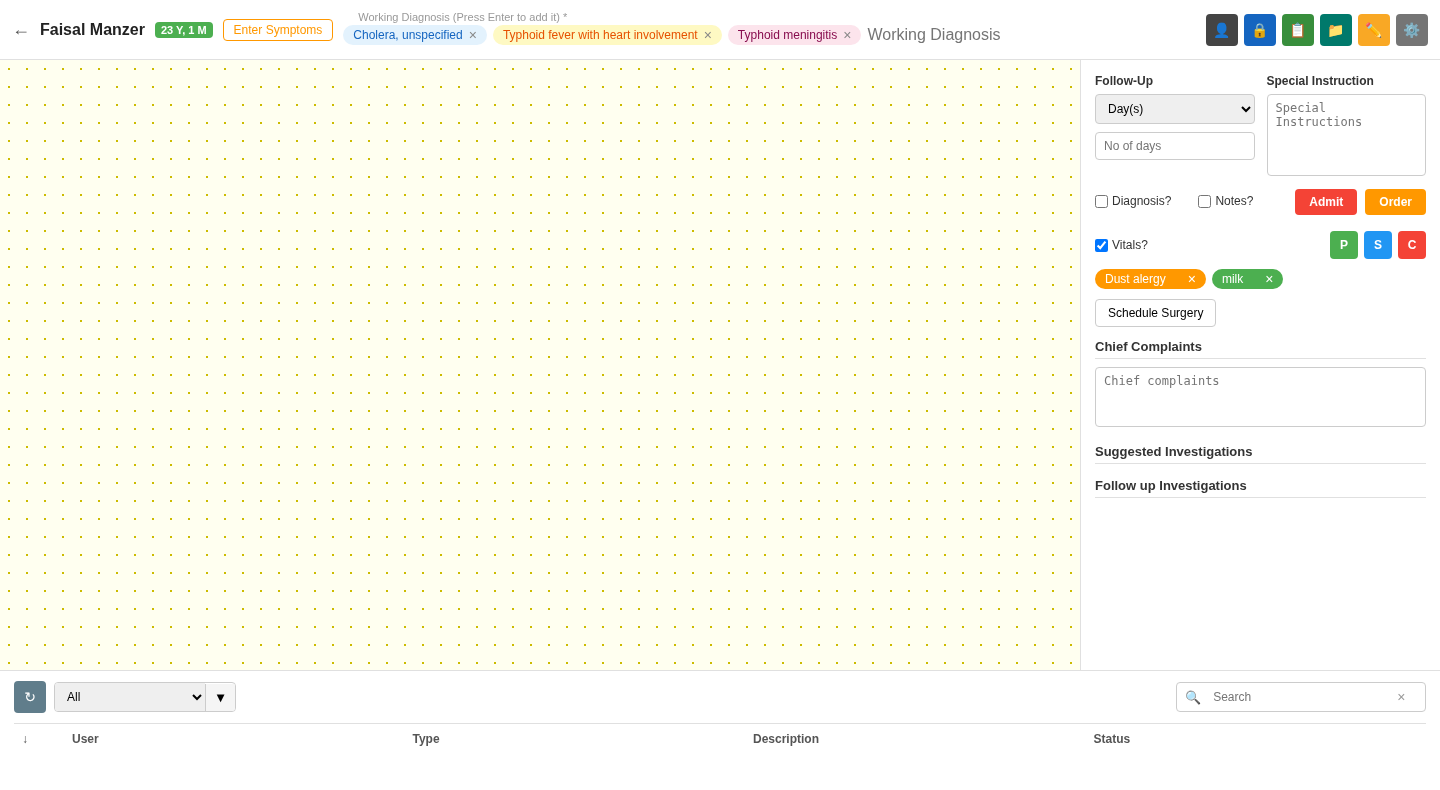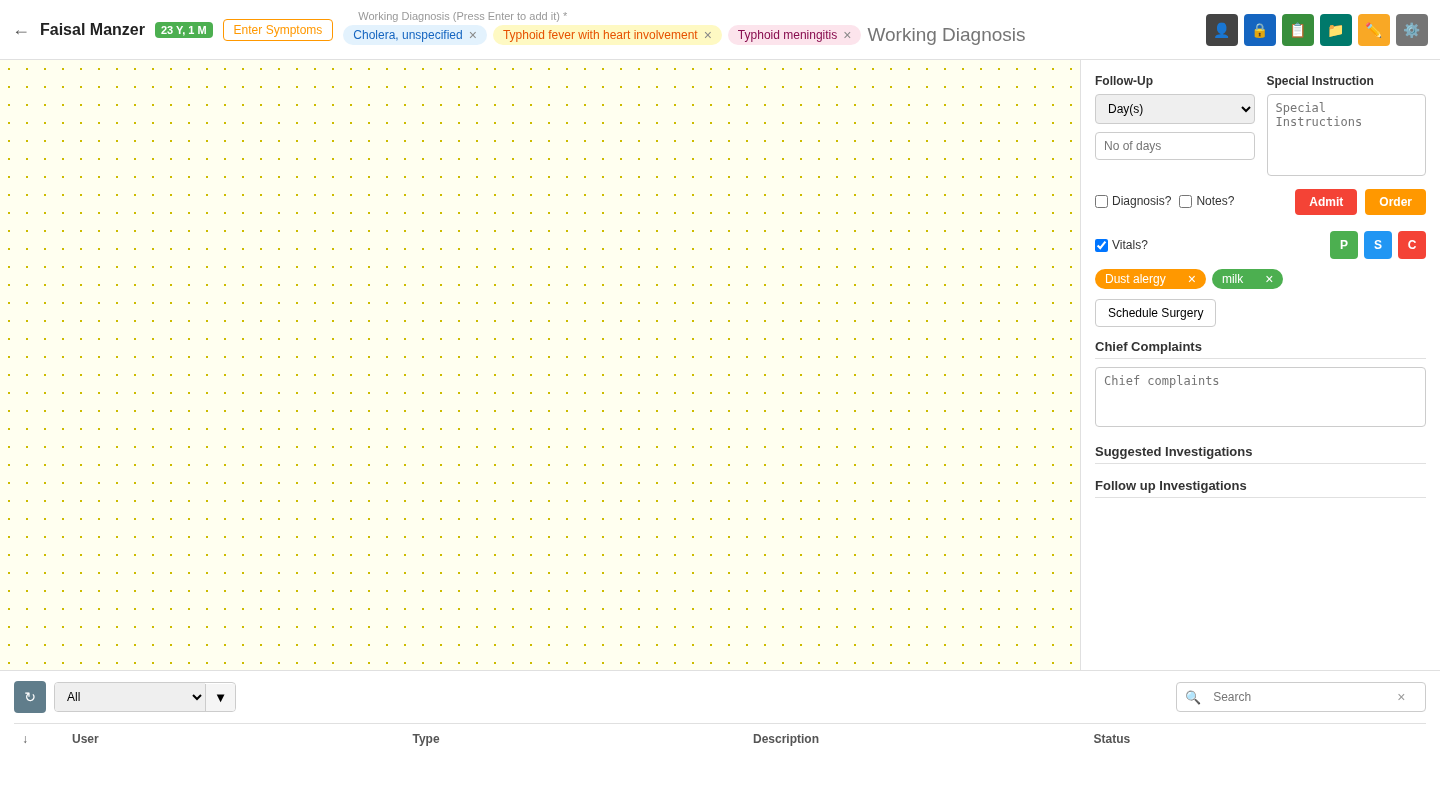--- a/index.html
+++ b/index.html
@@ -78,21 +78,21 @@
       color: #888;
       background: none;
       border: none;
       line-height: 1;
     }
     .working-diagnosis-input {
       border: none;
       outline: none;
       min-width: 120px;
       color: #bbb;
-      font-size: 19px;
+      font-size: 16px;
     }
     .top-icons {
       display: flex;
       gap: 6px;
     }
     .top-icon-btn {
       width: 32px;
       height: 32px;
       border-radius: 4px;
       border: none;
@@ -169,21 +169,21 @@
       border-radius: 4px;
       padding: 6px 8px;
       font-size: 12px;
       color: #bbb;
       resize: none;
     }
 
     .checkboxes-row {
       display: flex;
       align-items: flex-end;
-      gap: 8px;
+      gap: 27px;
       margin-bottom: 10px;
     }
     .checkbox-label {
       display: flex;
       align-items: center;
       gap: 4px;
       font-size: 12px;
       color: #333;
       cursor: pointer;
     }

